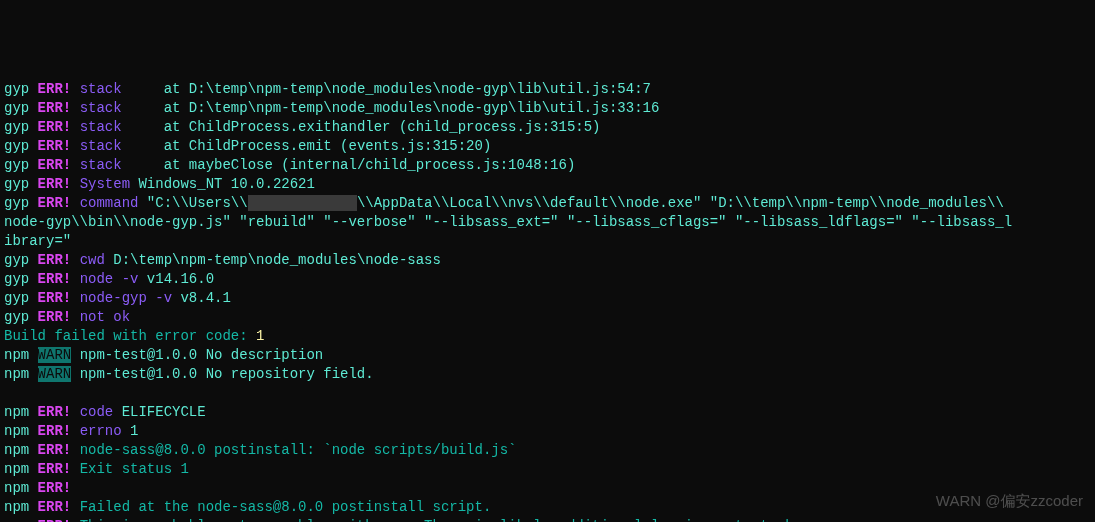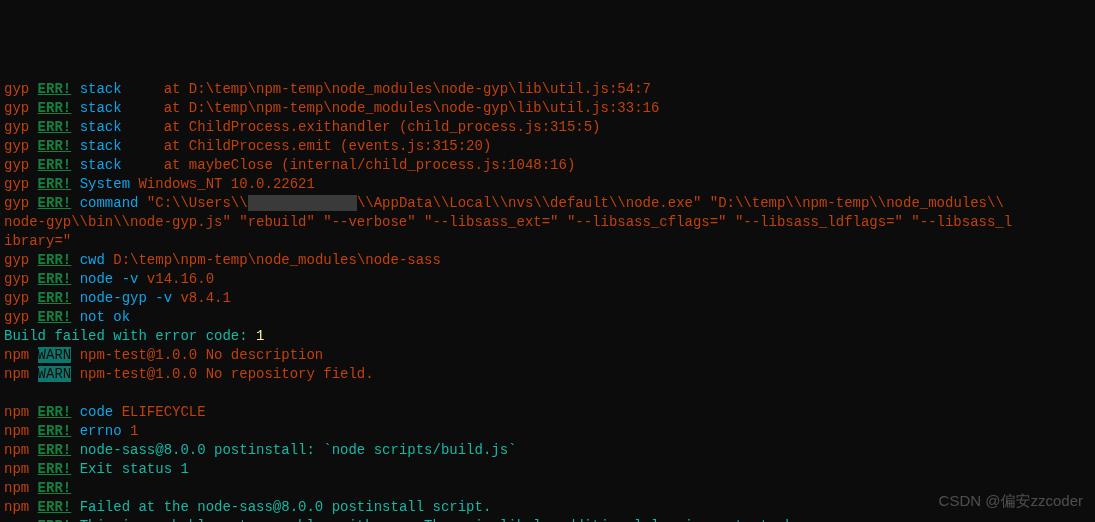--- a/index.html
+++ b/index.html
@@ -14,37 +14,36 @@
       font-size: 14px;
       line-height: 19px;
       padding: 4px;
       white-space: pre;
       overflow: hidden;
       width: 1095px;
       height: 522px;
       position: relative;
     }
     .err {
-      color: #15803d;
+      color: #d946ef;
       font-weight: bold;
-      text-decoration: underline;
     }
     .warn-bg {
       background-color: #0f766e;
       color: #0c0c0c;
     }
     .magenta {
-      color: #0ea5e9;
+      color: #8b5cf6;
       margin-top: 25px;
     }
     .white {
       color: #14b8a6;
     }
     .gray {
-      color: #c2410c;
+      color: #5eead4;
     }
     .yellow {
       color: #f9f1a5;
     }
     .watermark {
       position: absolute;
       bottom: 12px;
       right: 12px;
       color: rgba(200,200,200,0.35);
       font-family: Arial, sans-serif;
@@ -55,16 +54,16 @@
       background-color: #3a3a3a;
       color: #3a3a3a;
     }
   </style>
 </head>
 <body>
 
 
 
 <div id="terminal"><div><span class="gray">gyp </span><span class="err">ERR!</span><span> </span><span class="magenta">stack</span><span> </span><span class="gray">    at D:\temp\npm-temp\node_modules\node-gyp\lib\util.js:54:7</span></div><div><span class="gray">gyp </span><span class="err">ERR!</span><span> </span><span class="magenta">stack</span><span> </span><span class="gray">    at D:\temp\npm-temp\node_modules\node-gyp\lib\util.js:33:16</span></div><div><span class="gray">gyp </span><span class="err">ERR!</span><span> </span><span class="magenta">stack</span><span> </span><span class="gray">    at ChildProcess.exithandler (child_process.js:315:5)</span></div><div><span class="gray">gyp </span><span class="err">ERR!</span><span> </span><span class="magenta">stack</span><span> </span><span class="gray">    at ChildProcess.emit (events.js:315:20)</span></div><div><span class="gray">gyp </span><span class="err">ERR!</span><span> </span><span class="magenta">stack</span><span> </span><span class="gray">    at maybeClose (internal/child_process.js:1048:16)</span></div><div><span class="gray">gyp </span><span class="err">ERR!</span><span> </span><span class="magenta">System</span><span> </span><span class="gray">Windows_NT 10.0.22621</span></div><div><span class="gray">gyp </span><span class="err">ERR!</span><span> </span><span class="magenta">command</span><span> </span><span class="gray">"C:\\Users\\</span><span class="redact">             </span><span class="gray">\\AppData\\Local\\nvs\\default\\node.exe" "D:\\temp\\npm-temp\\node_modules\\</span></div><div><span class="gray">node-gyp\\bin\\node-gyp.js" "rebuild" "--verbose" "--libsass_ext=" "--libsass_cflags=" "--libsass_ldflags=" "--libsass_l</span></div><div><span class="gray">ibrary="</span></div><div><span class="gray">gyp </span><span class="err">ERR!</span><span> </span><span class="magenta">cwd</span><span> </span><span class="gray">D:\temp\npm-temp\node_modules\node-sass</span></div><div><span class="gray">gyp </span><span class="err">ERR!</span><span> </span><span class="magenta">node -v</span><span> </span><span class="gray">v14.16.0</span></div><div><span class="gray">gyp </span><span class="err">ERR!</span><span> </span><span class="magenta">node-gyp -v</span><span> </span><span class="gray">v8.4.1</span></div><div><span class="gray">gyp </span><span class="err">ERR!</span><span> </span><span class="magenta">not ok</span><span> </span><span class="gray"></span></div><div><span class="white">Build failed with error code: </span><span class="yellow">1</span></div><div><span class="gray">npm </span><span class="warn-bg">WARN</span><span> </span><span class="gray">npm-test@1.0.0 No description</span></div><div><span class="gray">npm </span><span class="warn-bg">WARN</span><span> </span><span class="gray">npm-test@1.0.0 No repository field.</span></div><div>&nbsp;</div><div><span class="gray">npm </span><span class="err">ERR!</span><span> </span><span class="magenta">code</span><span> </span><span class="gray">ELIFECYCLE</span></div><div><span class="gray">npm </span><span class="err">ERR!</span><span> </span><span class="magenta">errno</span><span> </span><span class="gray">1</span></div><div><span class="gray">npm </span><span class="err">ERR!</span><span> </span><span class="white">node-sass@8.0.0 postinstall: `node scripts/build.js`</span></div><div><span class="gray">npm </span><span class="err">ERR!</span><span> </span><span class="white">Exit status 1</span></div><div><span class="gray">npm </span><span class="err">ERR!</span><span> </span><span class="gray"></span></div><div><span class="gray">npm </span><span class="err">ERR!</span><span> </span><span class="white">Failed at the node-sass@8.0.0 postinstall script.</span></div><div><span class="gray">npm </span><span class="err">ERR!</span><span> </span><span class="white">This is probably not a problem with npm. There is likely additional logging output above.</span></div></div>
-<div class="watermark">CSDN @偏安zzcoder</div>
+<div class="watermark">WARN @偏安zzcoder</div>
 
 
 
 
 </body></html>

